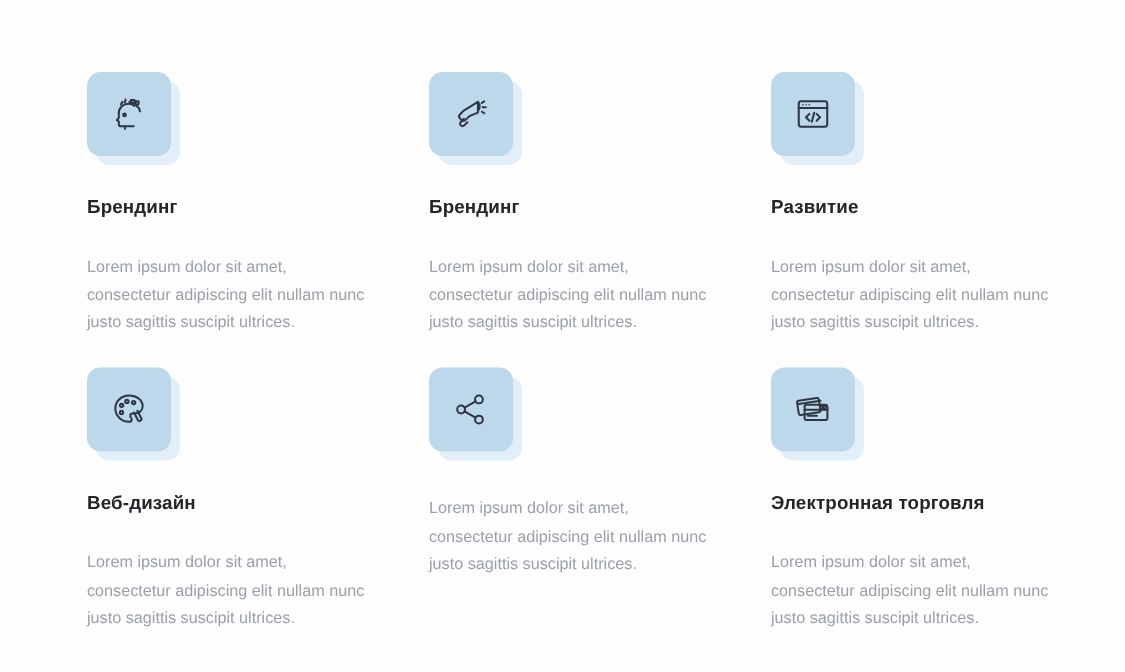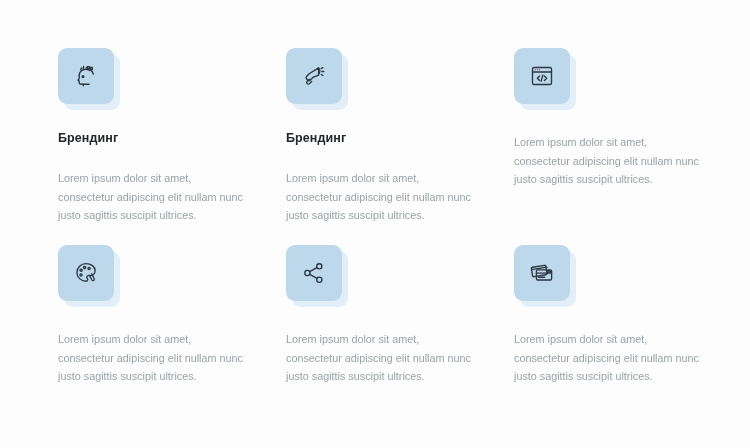--- a/index.html
+++ b/index.html
@@ -150,39 +150,41 @@
               <circle cx="6.3" cy="6.8" r="0.55" fill="#2d3642" stroke="none"></circle>
               <circle cx="8.4" cy="6.8" r="0.55" fill="#2d3642" stroke="none"></circle>
               <circle cx="10.5" cy="6.8" r="0.55" fill="#2d3642" stroke="none"></circle>
               <path d="M10.6 12.9L8.3 15.2l2.3 2.3"></path>
               <path d="M15.4 12.9l2.3 2.3-2.3 2.3"></path>
               <path d="M13.8 12.2l-1.6 6"></path>
             </svg>
           </span>
         </div>
       </div>
+      <div class="card-title">Развитие</div>
       <div class="card-text">Lorem ipsum dolor sit amet, consectetur adipiscing elit nullam nunc justo sagittis suscipit ultrices.</div>
     </div>
 
     <div class="card">
       <div class="tile-wrap">
         <div class="tile-shadow"></div>
         <div class="tile">
           <span>
             <svg viewBox="0 0 26 26">
               <path d="M13 3.6C8 3.6 3.9 7.5 3.9 12.4c0 4.9 4.1 8.8 9.1 8.8 1.1 0 1.8-.7 1.8-1.6 0-.5-.2-.9-.5-1.2-.3-.3-.5-.7-.5-1.2 0-.9.8-1.6 1.8-1.6h1.6c2.7 0 4.9-2.1 4.9-4.8 0-4.2-4.1-7.2-9.1-7.2z"></path>
               <circle cx="8.1" cy="10.2" r="1.1"></circle>
               <circle cx="11.6" cy="7.6" r="1.1"></circle>
               <circle cx="8" cy="15" r="1.1"></circle>
               <circle cx="16.1" cy="8.4" r="1.1"></circle>
               <path d="M18.6 13.8l2.6 5a1.3 1.3 0 0 1-2.3 1.2l-2.6-5"></path>
             </svg>
           </span>
         </div>
       </div>
+      <div class="card-title">Веб-дизайн</div>
       <div class="card-text">Lorem ipsum dolor sit amet, consectetur adipiscing elit nullam nunc justo sagittis suscipit ultrices.</div>
     </div>
 
     <div class="card">
       <div class="tile-wrap">
         <div class="tile-shadow"></div>
         <div class="tile">
           <span>
             <svg viewBox="0 0 26 26">
               <circle cx="18.3" cy="6.3" r="2.6"></circle>
@@ -207,17 +209,18 @@
               <path d="M3.6 9.4l14.4-2.3"></path>
               <rect x="7.4" y="9.8" width="15.2" height="10.2" rx="1.3"></rect>
               <path d="M7.4 13.1h15.2"></path>
               <path d="M9.5 17.2h6.1"></path>
               <circle cx="18.6" cy="11.5" r="0.95"></circle>
               <circle cx="20.5" cy="11.5" r="0.95"></circle>
             </svg>
           </span>
         </div>
       </div>
+      <div class="card-title">Электронная торговля</div>
       <div class="card-text">Lorem ipsum dolor sit amet, consectetur adipiscing elit nullam nunc justo sagittis suscipit ultrices.</div>
     </div>
 
   </div>
 </div>
 
 </body></html>

